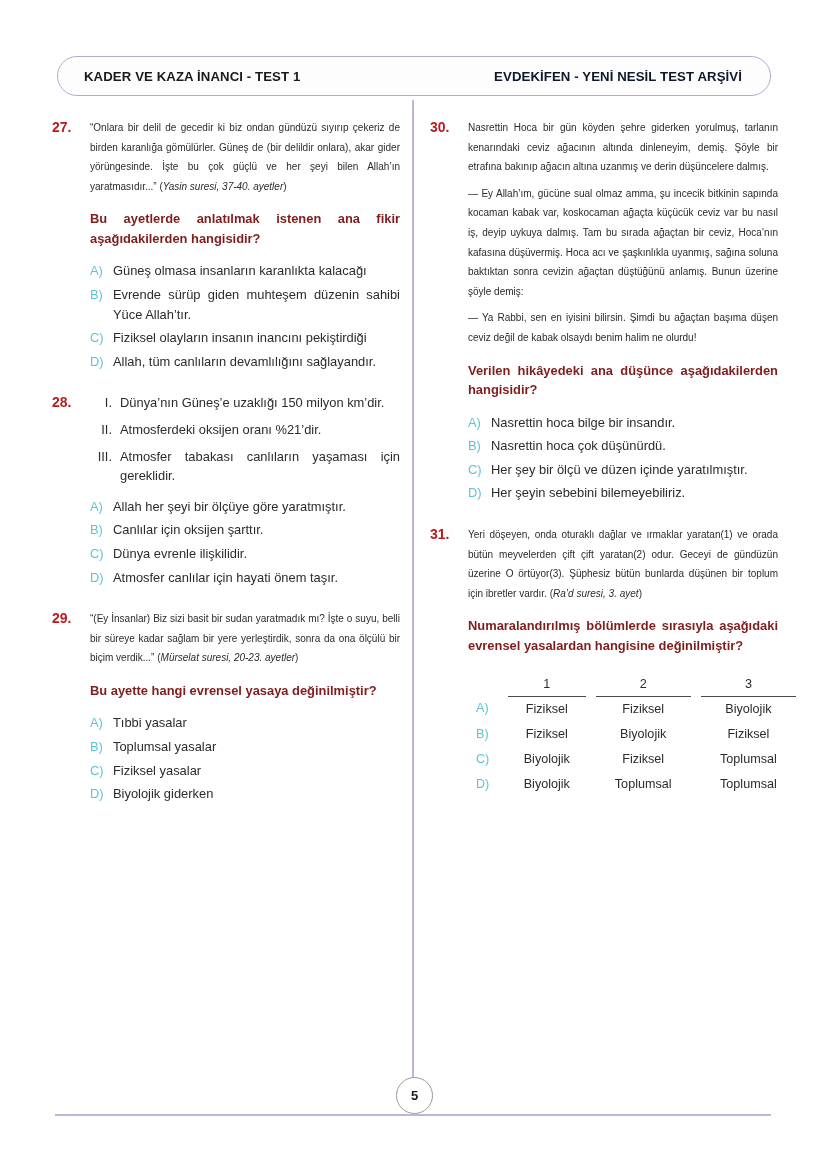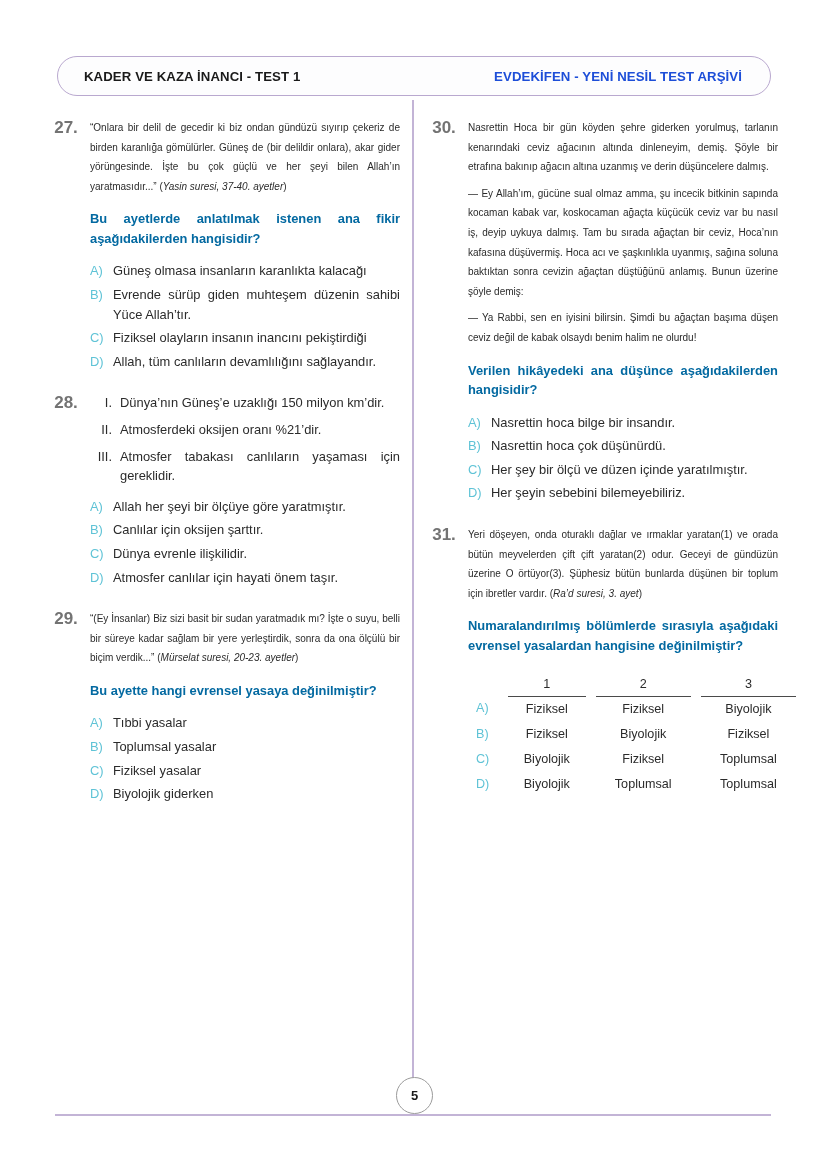--- a/index.html
+++ b/index.html
@@ -51,21 +51,21 @@
     letter-spacing: 0.1px;
     color: #1a1a1a;
     white-space: nowrap;
   }
   .header-right {
     position: absolute;
     right: 28px;
     font-size: 13.2px;
     font-weight: bold;
     letter-spacing: 0.1px;
-    color: #1d4ed8;
+    color: #0f172a;
     white-space: nowrap;
   }
 
   
   .divider {
     position: absolute;
     left: 412px;
     top: 100px;
     width: 2.2px;
     height: 985px;
@@ -84,45 +84,45 @@
   
   .q {
     position: relative;
     margin-bottom: 18px;
   }
   .q-num {
     position: absolute;
     left: 0;
     top: 0;
     width: 28px;
-    text-align: center;
-    font-size: 17px;
+    text-align: left;
+    font-size: 14px;
     font-weight: bold;
-    color: #737373;
+    color: #b91c1c;
     line-height: 19.6px;
   }
   .q-body {
     margin-left: 38px;
   }
 
   .para {
     font-size: 10px;
     line-height: 19.6px;
     text-align: justify;
     color: #2b2b2b;
     margin: 0 0 0 0;
   }
   .para + .para { margin-top: 7px; }
   .para i, .para em { font-style: italic; }
 
   .prompt {
     font-size: 12.9px;
     line-height: 19.6px;
     font-weight: bold;
-    color: #0369a1;
+    color: #7f1d1d;
     text-align: justify;
     margin-top: 13px;
   }
   .prompt u { text-decoration: underline; text-underline-offset: 2px; }
 
   
   .opts {
     margin-top: 11px;
   }
   .opt {

